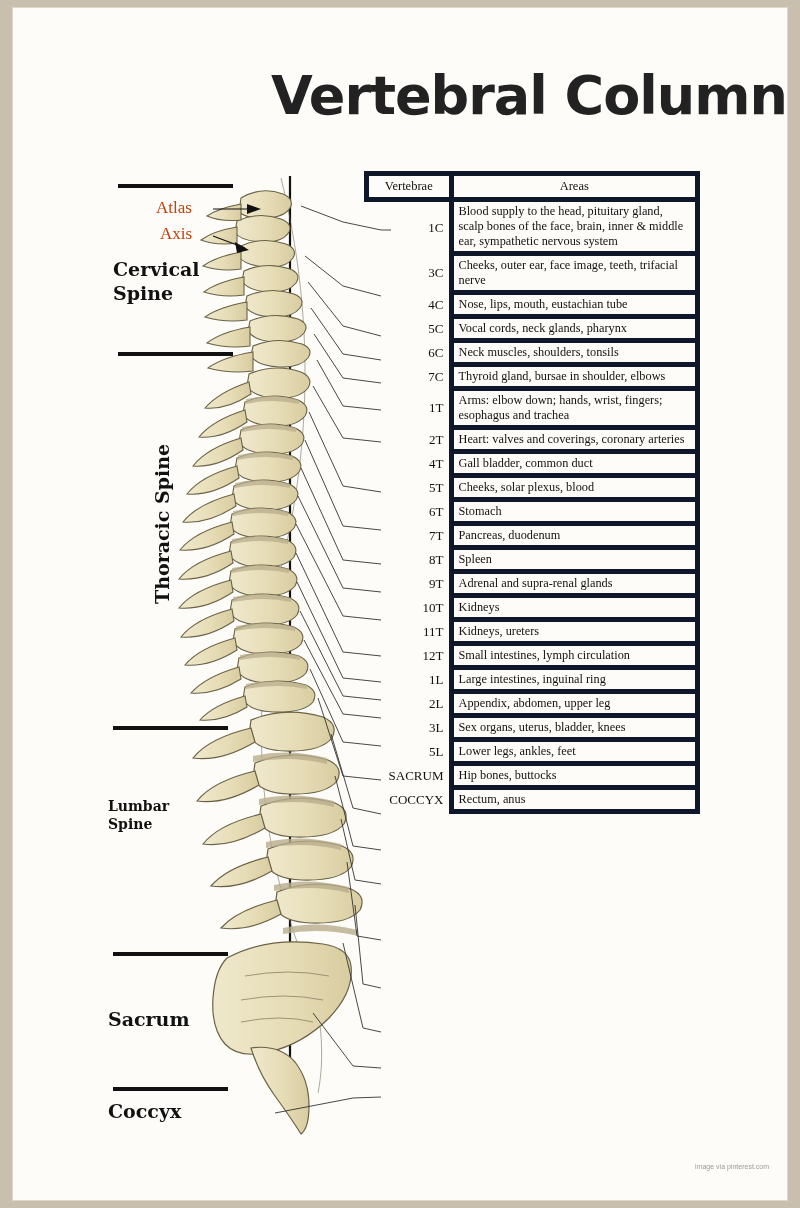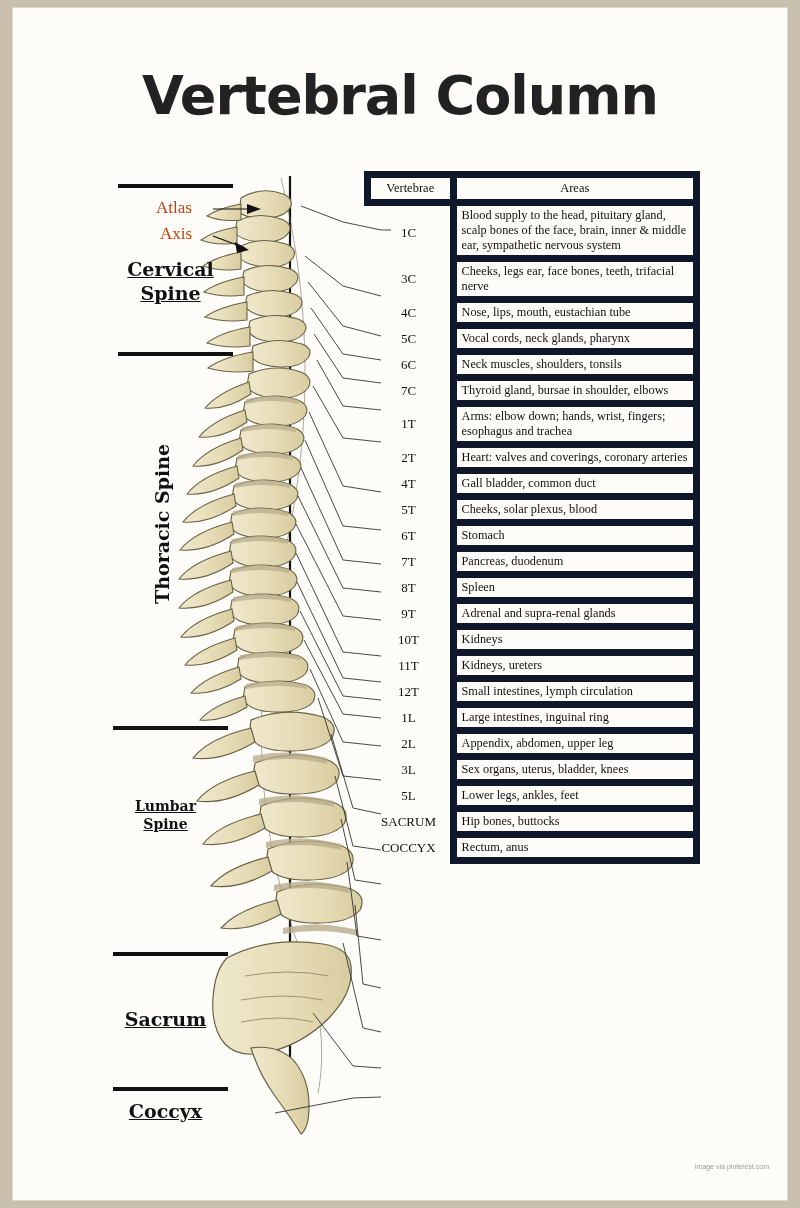--- a/index.html
+++ b/index.html
@@ -20,36 +20,34 @@
     width: 774px;
     height: 1192px;
     background: #fdfcf8;
     box-shadow: 0 0 0 1px #ded7c8;
   }
   #title {
     position: absolute;
     top: 56px;
     left: 0;
     width: 774px;
-    text-align: center;
+    text-align: right;
     font-family: "DejaVu Sans", sans-serif;
     font-weight: bold;
     font-size: 54px;
     letter-spacing: -1px;
     color: #222;
   }
   
   .region {
     position: absolute;
     font-family: "DejaVu Serif", serif;
     font-weight: bold;
     color: #111;
-    text-align: center;
     line-height: 1.25;
-    text-decoration: underline;
   }
   .rule {
     position: absolute;
     height: 4px;
     background: #111;
   }
   .vert-label {
     position: absolute;
     font-family: "DejaVu Serif", serif;
     font-weight: bold;
@@ -70,34 +68,34 @@
     left: 351px;
     top: 163px;
     width: 336px;
     border-collapse: collapse;
     font-family: "Liberation Serif", serif;
     font-size: 12.3px;
     color: #111;
     background: transparent;
   }
   #tbl th, #tbl td {
-    border: 7px solid #0f172a;
+    border: 5px solid #0f172a;
     padding: 2px 5px;
     vertical-align: middle;
     line-height: 1.22;
   }
   #tbl th {
     text-align: center;
     font-weight: normal;
     font-size: 12.5px;
     padding: 3px 4px;
   }
   #tbl td.lvl {
     width: 72px;
-    text-align: center;
+    text-align: right;
     border-right: 1px solid #7d7d7d;
     font-size: 13px;
     white-space: nowrap;
   }
   
   #tbl td.lvl {
     border-top: none;
     border-bottom: none;
     border-left: none;
   }
@@ -302,21 +300,21 @@
         <th>Areas</th>
       </tr>
     </thead>
     <tbody id="tbody">
         <tr>
           <td class="lvl">1C</td>
           <td>Blood supply to the head, pituitary gland, scalp bones of the face, brain, inner &amp; middle ear, sympathetic nervous system</td>
         </tr>
         <tr>
           <td class="lvl">3C</td>
-          <td>Cheeks, legs ear, face bones, teeth, trifacial nerve</td>
+          <td>Cheeks, outer ear, face image, teeth, trifacial nerve</td>
         </tr>
         <tr>
           <td class="lvl">4C</td>
           <td>Nose, lips, mouth, eustachian tube</td>
         </tr>
         <tr>
           <td class="lvl">5C</td>
           <td>Vocal cords, neck glands, pharynx</td>
         </tr>
         <tr>

